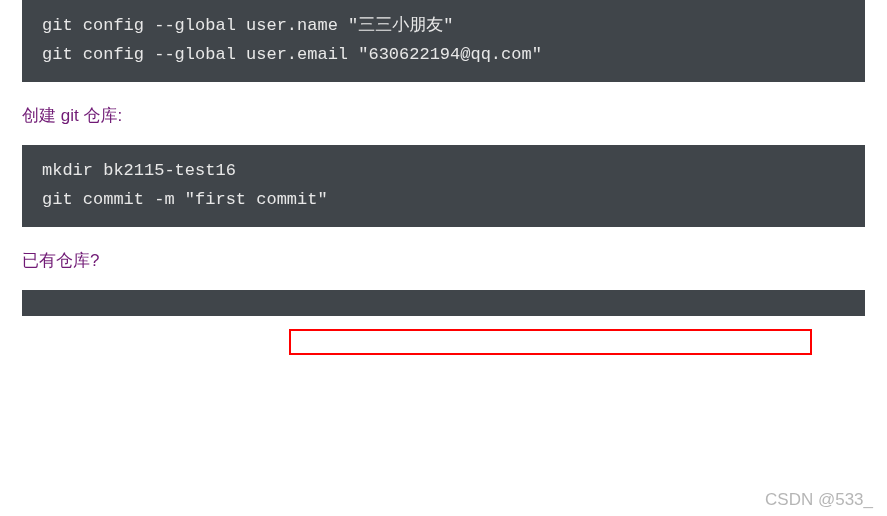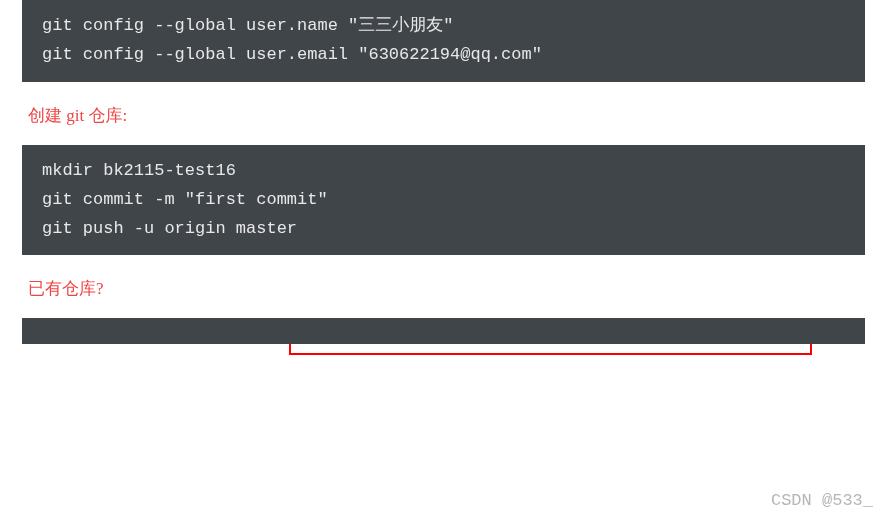--- a/index.html
+++ b/index.html
@@ -24,24 +24,23 @@
       line-height: 1.7;
       padding: 12px 20px;
       margin: 0 22px;
       position: relative;
     }
     .code-block .line {
       white-space: pre;
     }
     .heading {
       font-size: 17px;
-      color: #ef4444;
-      margin: 22px 0 18px 28px;
+      color: #701a75;
+      margin: 22px 0 18px 22px;
       font-weight: 400;
-      font-family: Liberation Serif, serif;
     }
     .highlight-box {
       position: absolute;
       border: 2px solid #ff0000;
       pointer-events: none;
     }
     .block1 {
       margin-top: 0;
     }
     .block3 {
@@ -49,38 +48,37 @@
       margin-top: 0;
       padding-top: 8px;
       overflow: hidden;
     }
     .watermark {
       position: absolute;
       right: 14px;
       bottom: 6px;
       color: rgba(120,120,120,0.55);
       font-size: 17px;
-      font-family: Liberation Mono, monospace;
+      font-family: Liberation Sans, sans-serif;
       pointer-events: none;
     }
   </style>
 </head>
 <body>
 
 <div class="code-block block1">
   <div class="line">git config --global user.name "三三小朋友"</div>
   <div class="line">git config --global user.email "630622194@qq.com"</div>
 </div>
 
 <div class="heading">创建 git 仓库:</div>
 
 <div class="code-block">
   <div class="line">mkdir bk2115-test16</div>
   <div class="line">git commit -m "first commit"</div>
-  <div class="line">git push -u origin master</div>
   <div class="highlight-box" style="left:267px; top:184px; width:523px; height:26px;"></div>
 </div>
 
 <div class="heading">已有仓库?</div>
 
 <div class="code-block block3"></div>
 
 <div class="watermark">CSDN @533_</div>
 
 </body></html>

